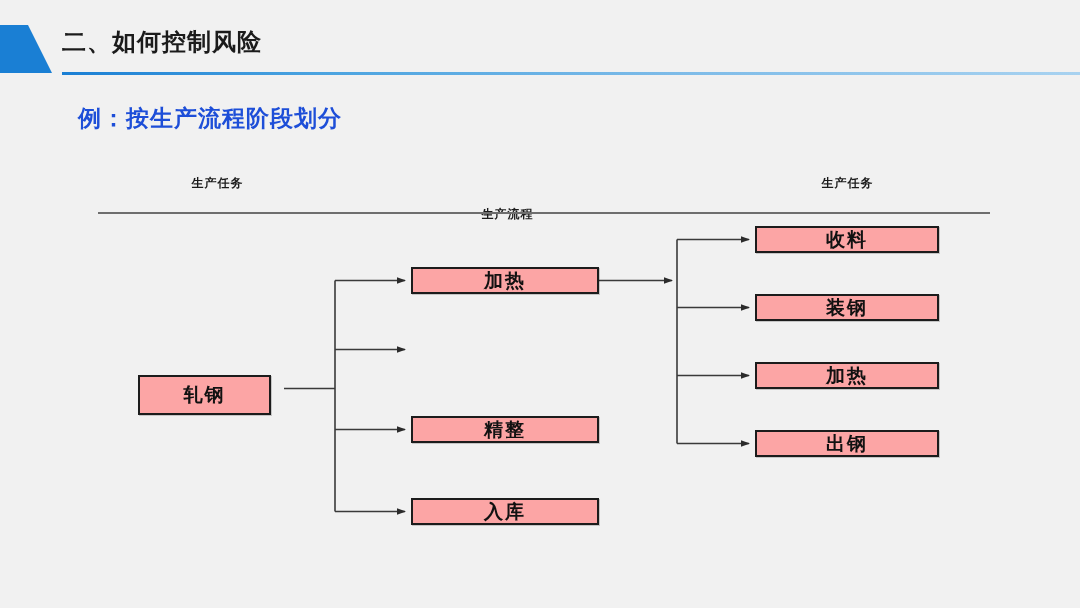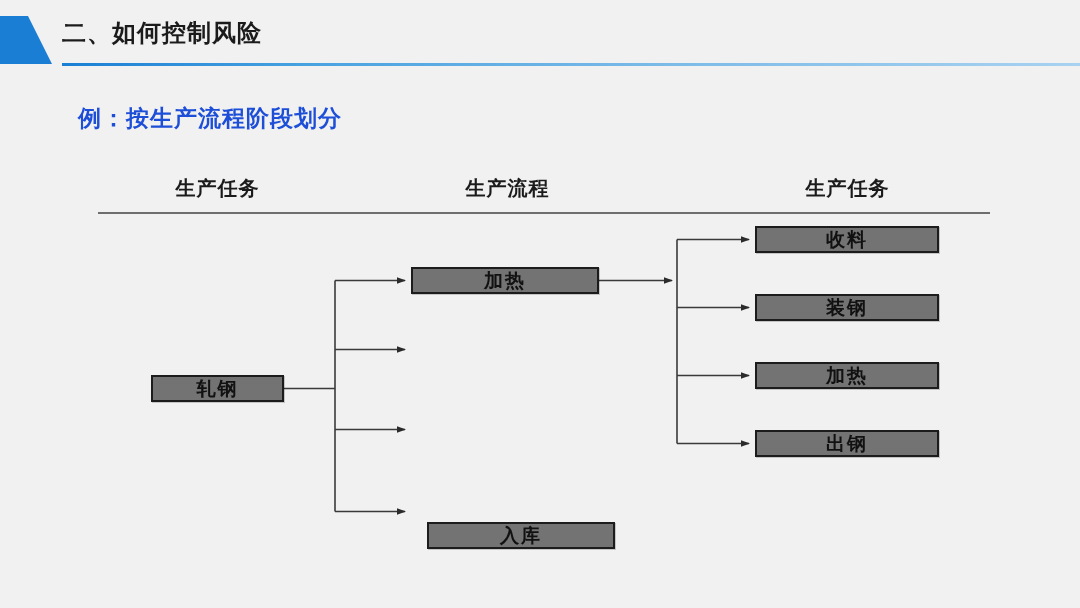--- a/index.html
+++ b/index.html
@@ -7,21 +7,21 @@
   body{
     width:1080px;height:608px;
     background:#f1f1f1;
     font-family:"DejaVu Sans","Liberation Sans",sans-serif;
     overflow:hidden;
     position:relative;
   }
   .slide{position:absolute;inset:0;}
 
   
-  .header{position:absolute;left:0;top:6px;width:908px;height:72px;padding-left:17px;}
+  .header{position:absolute;left:0;top:15px;width:908px;height:72px;padding-left:17px;}
   .hdr-shape{position:absolute;left:0;top:10px;width:52px;height:48px;}
   .hdr-title{
     position:absolute;left:62px;top:7px;
     font-size:24px;font-weight:bold;color:#1b1b1b;
     letter-spacing:1px;line-height:40px;white-space:nowrap;
   }
   .hdr-rule{
     position:absolute;left:62px;top:57px;width:1018px;height:3px;
     background:linear-gradient(to right,#1a7fd4 0%,#4aa3e0 25%,#7dbbe8 60%,#a8d2f0 100%);
   }
@@ -29,52 +29,52 @@
   
   .subtitle{
     position:absolute;left:78px;top:103px;
     font-size:23px;font-weight:bold;color:#1d4ed8;
     letter-spacing:1px;white-space:nowrap;
   }
 
   
   .col-head{
     position:absolute;top:175px;
-    font-size:20px;font-weight:bold;color:#1b1b1b;
+    font-size:12px;font-weight:bold;color:#1b1b1b;
     letter-spacing:1px;white-space:nowrap;text-align:center;
   }
   .col-head.c1{left:130px;width:175px;}
-  .col-head.c2{left:420px;width:175px;}
+  .col-head.c2{left:420px;width:175px;margin-top:31px;}
   .col-head.c3{left:760px;width:175px;}
 
   .head-rule{
     position:absolute;left:98px;top:212px;width:892px;height:2px;
     background:#6e6e6e;
   }
 
   
   .diagram{position:absolute;left:0;top:0;width:1080px;height:608px;}
 
   .node{
     position:absolute;
-    background:#737373;
+    background:#fca5a5;
     border:2px solid #1c1c1c;
     box-sizing:border-box;
     display:flex;align-items:center;justify-content:center;
     font-size:19px;font-weight:bold;color:#111;
     letter-spacing:2px;
     box-shadow:1px 1px 0 rgba(0,0,0,.18);
   }
-  .node.root{left:151px;top:375px;width:133px;height:27px;}
+  .node.root{left:138px;top:375px;width:133px;height:40px;}
 
   .node.mid{left:411px;width:188px;height:27px;}
   .node.m1{top:267px;}
   .node.m2{top:336px;}
   .node.m3{top:416px;}
-  .node.m4{top:522px;margin-left:16px;}
+  .node.m4{top:498px;}
 
   .node.leaf{left:755px;width:184px;height:27px;}
   .node.l1{top:226px;}
   .node.l2{top:294px;font-family:Liberation Mono, monospace;}
   .node.l3{top:362px;}
   .node.l4{top:430px;}
 
   .conn{position:absolute;left:0;top:0;width:1080px;height:608px;pointer-events:none;}
 </style>
 </head>
@@ -124,20 +124,21 @@
         <path d="M677,239.5 L749,239.5" marker-end="url(#ah)"></path>
         <path d="M677,307.5 L749,307.5" marker-end="url(#ah)"></path>
         <path d="M677,375.5 L749,375.5" marker-end="url(#ah)"></path>
         <path d="M677,443.5 L749,443.5" marker-end="url(#ah)"></path>
       </g>
     </svg>
 
     <div class="node root">轧钢</div>
 
     <div class="node mid m1">加热</div>
+    <div class="node mid m3">精整</div>
     <div class="node mid m4">入库</div>
 
     <div class="node leaf l1">收料</div>
     <div class="node leaf l2">装钢</div>
     <div class="node leaf l3">加热</div>
     <div class="node leaf l4">出钢</div>
 
   </div>
 </div>
 

